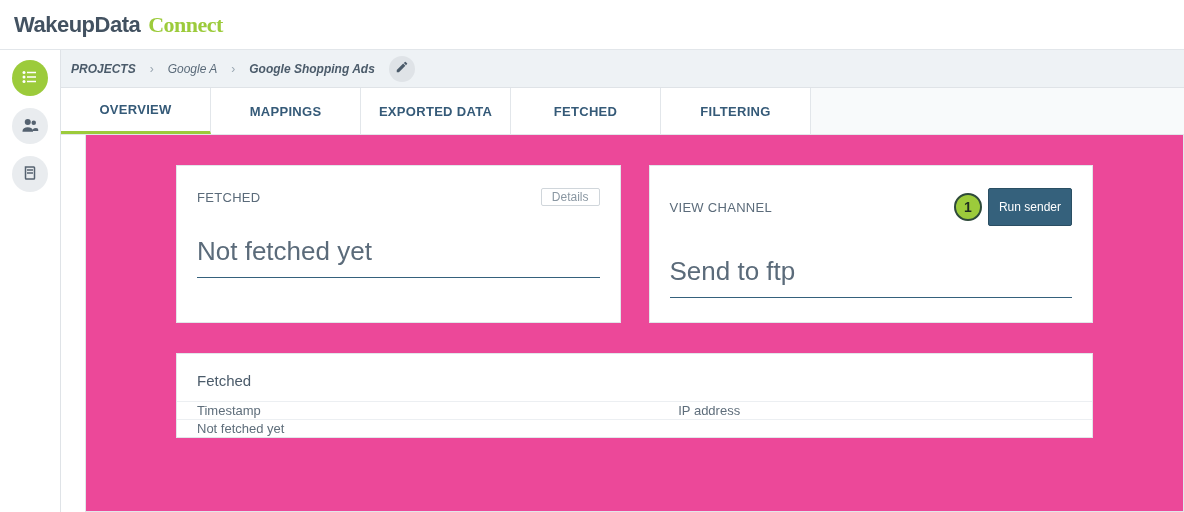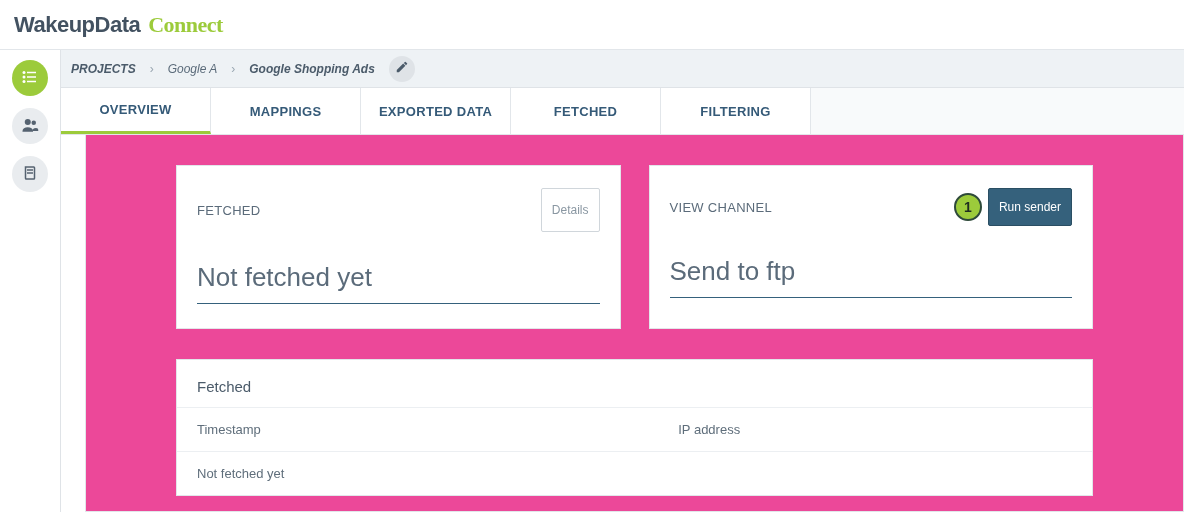--- a/index.html
+++ b/index.html
@@ -136,21 +136,21 @@
     font-size: 13px;
     font-weight: 500;
     color:#5b6b7a;
     letter-spacing: 0.3px;
   }
   .details-btn {
     border:1px solid #d0d6db;
     background:#fff;
     color:#8a97a2;
     font-size:12px;
-    padding:14px 10px;
+    padding:1px 10px;
     cursor:pointer;
     border-radius:2px;
   }
   .step-badge {
     width:28px;height:28px;border-radius:50%;
     background:#9ccb3b;
     border:2px solid #2e4a3a;
     display:flex;align-items:center;justify-content:center;
     font-weight:700;color:#1f2d20;font-size:14px;
   }
@@ -177,21 +177,21 @@
     border:1px solid #e2e6ea;
   }
   .table-title {
     padding: 18px 20px 12px 20px;
     font-size: 15px;
     color:#4b5b6a;
   }
   .table-row {
     display:flex;
     border-top:1px solid #eceff2;
-    padding: 14px 20px;
+    padding: 1px 20px;
     font-size: 13px;
     color:#5f6e7b;
   }
   .col-ts { flex: 0 0 55%; }
   .col-ip { flex: 1; }
 </style>
 </head>
 <body>
 
 <div class="header">

